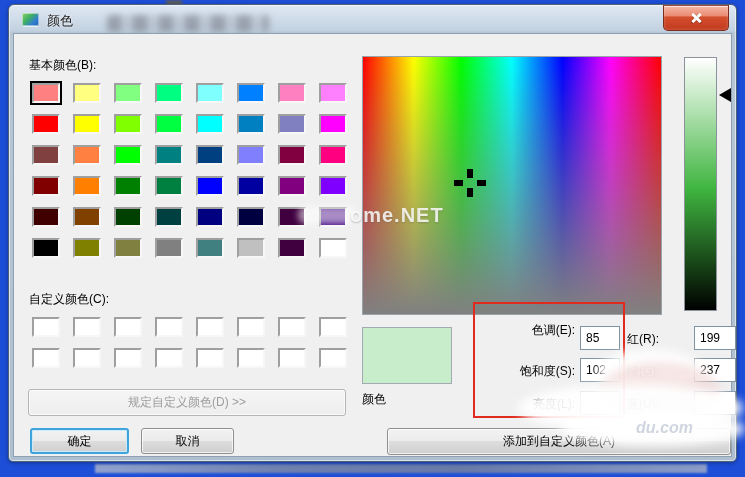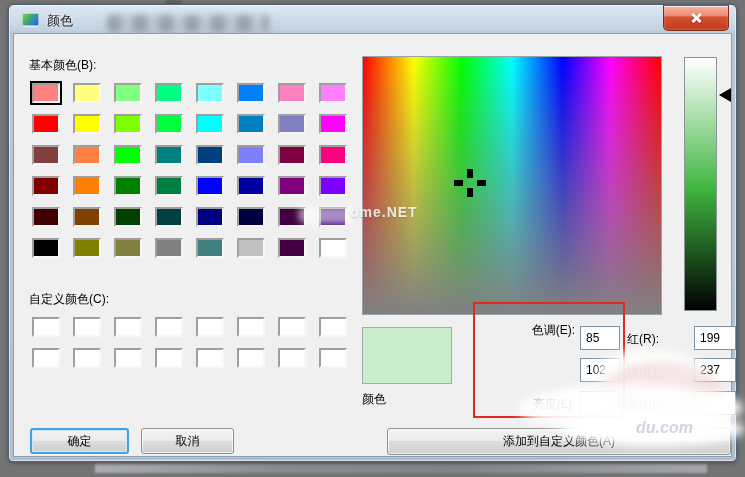--- a/index.html
+++ b/index.html
@@ -1,17 +1,17 @@
 <!DOCTYPE html>
 <html><head>
 <meta charset="utf-8">
 <style>
   html,body{margin:0;padding:0;background:#ffffff;}
   *{box-sizing:border-box;}
-  #canvas{position:relative;width:745px;height:477px;background:#737373;overflow:hidden;
+  #canvas{position:relative;width:745px;height:477px;background:#1d4ed8;overflow:hidden;
     font-family:"Liberation Sans","DejaVu Sans",sans-serif;font-size:12px;color:#000;}
 
   
   .win{position:absolute;left:8px;top:4px;width:729px;height:458px;
     background:linear-gradient(#dfe8f3,#c2d1e0 26px,#b7c7d6 27px,#aebfcf);
     border:1px solid #4f6377;border-radius:6px 6px 5px 5px;
     box-shadow:inset 0 0 0 1px rgba(255,255,255,.55), 0 1px 4px rgba(0,0,0,.35);}
   .titlebar{position:absolute;left:0;top:0;right:0;height:28px;}
   .app-icon{position:absolute;left:13px;top:8px;width:17px;height:13px;border-radius:2px;
     background:linear-gradient(135deg,#8fd06a 0%,#3fae62 40%,#2f7fd0 70%,#1d5fb0 100%);
@@ -65,21 +65,21 @@
   .val{position:absolute;height:24px;border:1px solid #8093a3;background:#fff;font:12px "Liberation Sans","DejaVu Sans",sans-serif;
     padding:0 0 0 5px;color:#000;}
   .val.narrow{width:40px;left:580px;}
   .val.rgb{width:42px;left:694px;}
   .red-rect{position:absolute;left:473px;top:302px;width:152px;height:116px;
     border:2px solid #e02a1e;z-index:6;}
 
   
   .blob{position:absolute;border-radius:50%;z-index:8;filter:blur(5px);background:rgba(255,255,255,.93);}
   .blob.pink{background:rgba(238,210,208,.55);}
-  .wm-main{position:absolute;left:350px;top:204px;z-index:9;font-weight:bold;font-size:14px;
+  .wm-main{position:absolute;left:350px;top:204px;z-index:9;font-weight:bold;font-size:20px;
     letter-spacing:1px;color:rgba(255,255,255,.82);text-shadow:0 1px 2px rgba(90,90,90,.35);}
   .wm-pre{position:absolute;left:298px;top:206px;width:58px;height:18px;border-radius:8px;
     background:rgba(255,255,255,.55);filter:blur(3px);z-index:9;}
   .wm-corner{position:absolute;left:636px;top:419px;z-index:9;font-weight:bold;font-size:16px;
     font-style:italic;color:rgba(205,211,222,.95);filter:blur(.6px);}
   .smudge-top{position:absolute;left:166px;top:0;width:16px;height:6px;background:#5a5d60;
     filter:blur(1.5px);}
   .band-bottom{position:absolute;left:95px;top:464px;width:612px;height:9px;
     background:linear-gradient(90deg,#c2c6cb,#9298a0 30%,#878d95 60%,#b9bdc2);
     opacity:.7;filter:blur(1.2px);}
@@ -169,40 +169,42 @@
       <div class="swatch" style="background: rgb(255, 255, 255);"></div>
       <div class="swatch" style="background: rgb(255, 255, 255);"></div>
       <div class="swatch" style="background: rgb(255, 255, 255);"></div>
       <div class="swatch" style="background: rgb(255, 255, 255);"></div>
       <div class="swatch" style="background: rgb(255, 255, 255);"></div>
       <div class="swatch" style="background: rgb(255, 255, 255);"></div>
       <div class="swatch" style="background: rgb(255, 255, 255);"></div>
       <div class="swatch" style="background: rgb(255, 255, 255);"></div>
     </div>
 
+  <div class="btn disabled" style="left:28px;top:389px;width:318px;height:27px;">规定自定义颜色(D)  &gt;&gt;</div>
   <div class="btn default" style="left:30px;top:428px;width:99px;height:26px;">确定</div>
   <div class="btn" style="left:141px;top:428px;width:93px;height:26px;">取消</div>
 
   <div class="hue-field"></div>
   <div class="xhair" style="left:467px;top:169px;width:6px;height:9px;"></div>
   <div class="xhair" style="left:467px;top:188px;width:6px;height:9px;"></div>
   <div class="xhair" style="left:454px;top:180px;width:9px;height:6px;"></div>
   <div class="xhair" style="left:477px;top:180px;width:9px;height:6px;"></div>
 
   <div class="lum-bar" style="background: linear-gradient(rgb(255, 255, 255), rgb(63, 181, 63) 52%, rgb(0, 0, 0));"></div>
   <div class="lum-arrow"></div>
 
   <div class="preview" style="background: rgb(199, 237, 202);"></div>
   <div class="lbl" style="left:362px;top:391px;">颜色</div>
 
   <div class="field-label" style="left:470px;top:322px;width:105px;">色调(E):</div>
   <input class="val narrow" style="top: 326px;" value="85">
   <div class="field-label" style="left:627px;top:331px;width:48px;text-align:left;">红(R):</div>
   <input class="val rgb" style="top: 326px;" value="199">
 
+  <div class="field-label" style="left:450px;top:363px;width:125px;">饱和度(S):</div>
   <input class="val narrow" style="top: 358px;" value="102">
   <div class="field-label" style="left:627px;top:363px;width:48px;text-align:left;">绿(G):</div>
   <input class="val rgb" style="top: 358px;" value="237">
 
   <div class="field-label" style="left:470px;top:396px;width:105px;">亮度(L):</div>
   <input class="val narrow" style="top: 391px;" value="">
   <div class="field-label" style="left:627px;top:396px;width:48px;text-align:left;">蓝(U):</div>
   <input class="val rgb" style="top: 391px;" value="">
 
   <div class="btn" style="left:387px;top:428px;width:344px;height:27px;">添加到自定义颜色(A)</div>

